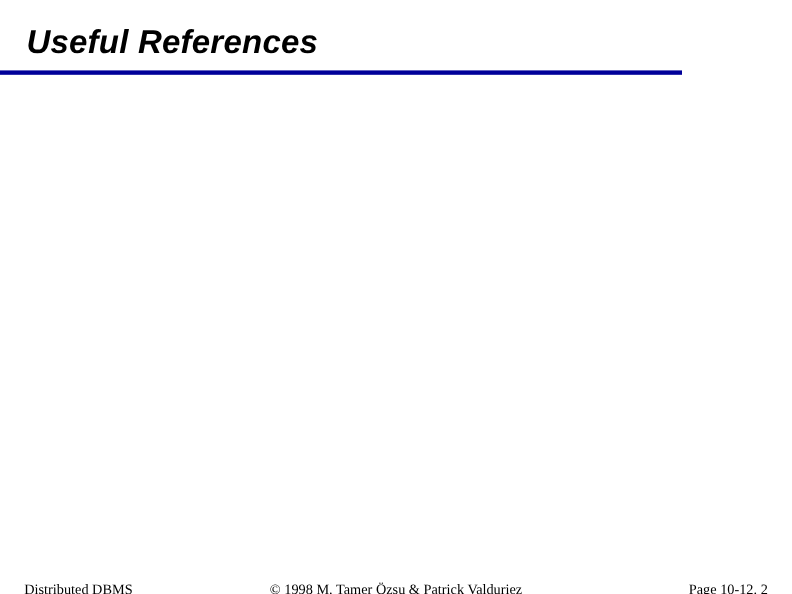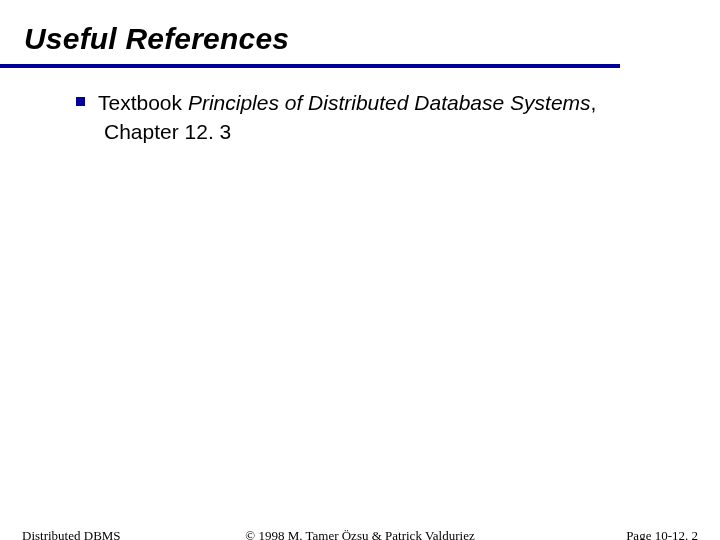--- a/index.html
+++ b/index.html
@@ -20,26 +20,19 @@
 </style>
 </head>
 <body>
 
 <div class="slide">
   <div class="title-block">
     <h1 class="title">Useful References</h1>
   </div>
   <div class="rule"></div>
 
-  <div class="content">
-    <div class="line1">
-      <span class="bullet"></span>
-      <span>Textbook </span><span class="italic">Principles of Distributed Database Systems</span><span>,</span>
-    </div>
-    <div class="line2">Chapter 12. 3</div>
-  </div>
 
   <div class="footer">
     <span class="left">Distributed DBMS</span>
     <span class="center">© 1998 M. Tamer Özsu &amp; Patrick Valduriez</span>
     <span class="right">Page 10-12. 2</span>
   </div>
 </div>
 
 </body></html>

